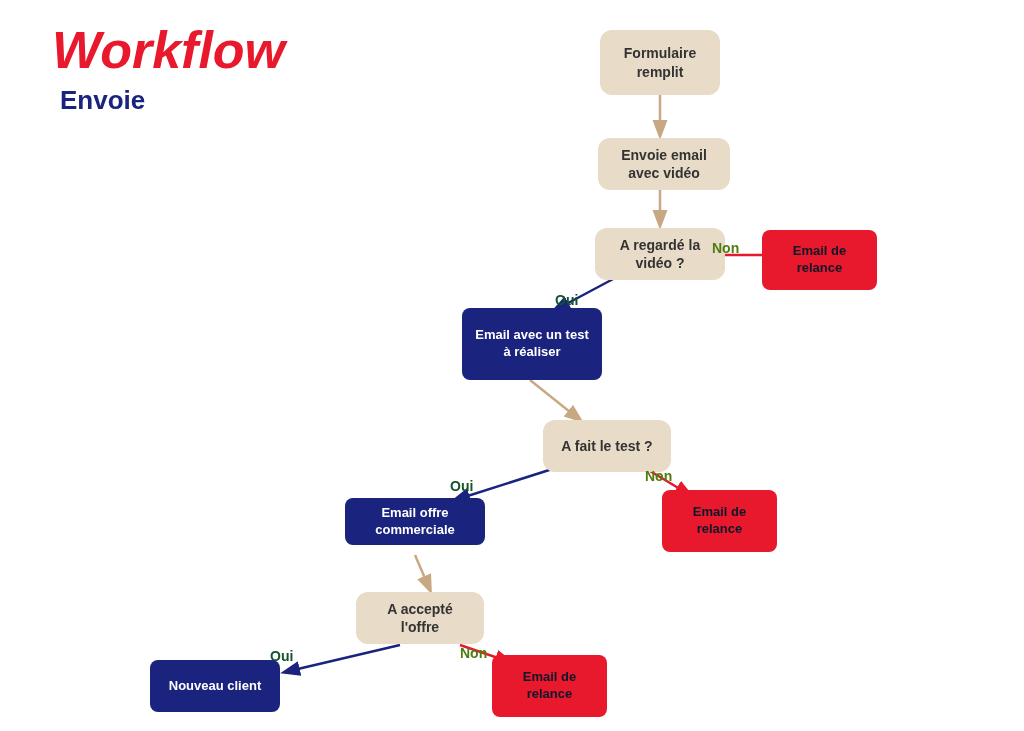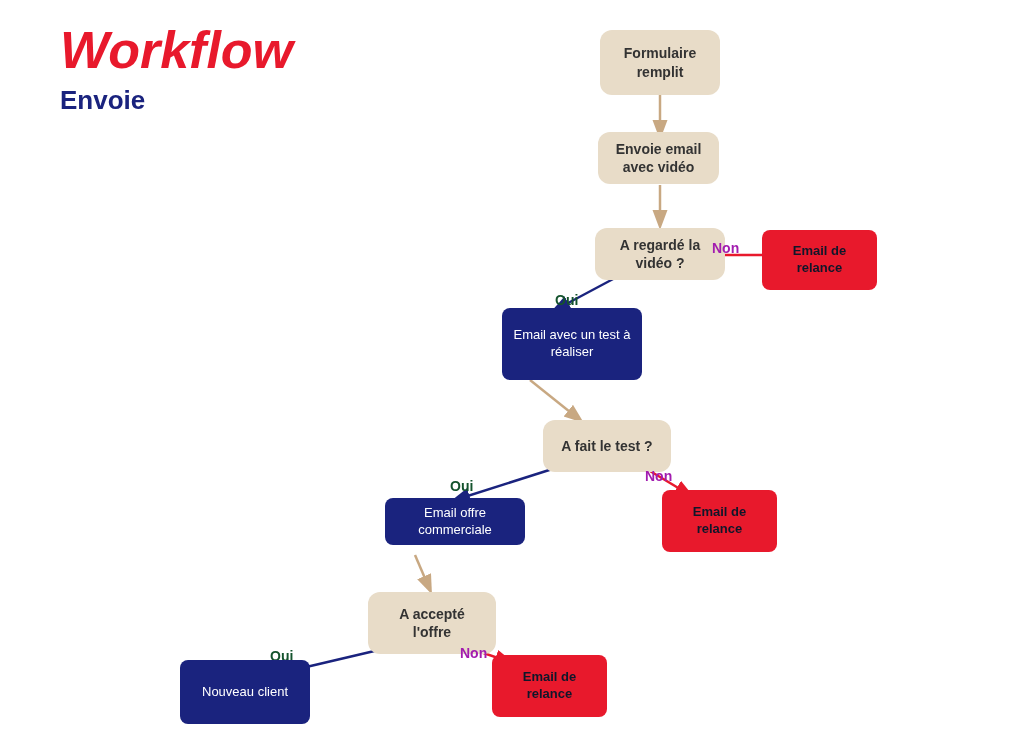--- a/index.html
+++ b/index.html
@@ -8,21 +8,21 @@
       font-family: Arial, sans-serif;
       width: 1024px;
       height: 731px;
       overflow: hidden;
       position: relative;
     }
 
     .title {
       position: absolute;
       top: 20px;
-      left: 60px;
+      left: 52px;
       font-size: 52px;
       font-weight: 900;
       color: #e8192c;
       font-style: italic;
     }
 
     .subtitle {
       position: absolute;
       top: 85px;
       left: 60px;
@@ -49,43 +49,42 @@
       color: #333;
       font-size: 14px;
       font-weight: 600;
     }
 
     .node-navy {
       background: #1a237e;
       border-radius: 8px;
       color: #fff;
       font-size: 13px;
-      font-weight: 400;
-      margin-left: 40px;
+      font-weight: 700;
     }
 
     .node-red {
       background: #e8192c;
       border-radius: 8px;
       color: #0f172a;
       font-size: 13px;
       font-weight: 700;
     }
 
     
     .label-oui {
       position: absolute;
       color: #14532d;
       font-weight: 700;
       font-size: 14px;
     }
 
     .label-non {
       position: absolute;
-      color: #a21caf;
+      color: #4d7c0f;
       font-weight: 700;
       font-size: 14px;
     }
 
     svg.arrows {
       position: absolute;
       top: 0;
       left: 0;
       width: 1024px;
       height: 731px;
@@ -127,21 +126,21 @@
   <line x1="400" y1="645" x2="285" y2="672" stroke="#1a237e" stroke-width="2.5" marker-end="url(#arrow-navy)"></line>
 
   <line x1="460" y1="645" x2="510" y2="662" stroke="#e8192c" stroke-width="2.5" marker-end="url(#arrow-red)"></line>
 </svg>
 
 <div class="node node-beige" style="left:600px; top:30px; width:120px; height:65px; padding:4px;">
   <span>Formulaire
 remplit</span>
 </div>
 
-<div class="node node-beige" style="left:598px; top:132px; width:121px; height:52px; padding:6px;">
+<div class="node node-beige" style="left:598px; top:138px; width:132px; height:52px; padding:6px;">
   <span>Envoie email
 avec vidéo</span>
 </div>
 
 <div class="node node-beige" style="left:595px; top:228px; width:130px; height:52px; padding:6px;">
   <span>A regardé la
 vidéo ?</span>
 </div>
 
 <div class="label-oui" style="left:555px; top:292px;">
@@ -177,34 +176,34 @@
 <div class="node node-navy" style="left:345px; top:498px; width:140px; height:47px; padding:8px;">
   <span>Email offre
 commerciale</span>
 </div>
 
 <div class="node node-red" style="left:662px; top:490px; width:115px; height:62px; padding:8px;">
   <span>Email de
 relance</span>
 </div>
 
-<div class="node node-beige" style="left:368px; top:592px; width:128px; height:62px; padding:12px;">
+<div class="node node-beige" style="left:356px; top:592px; width:128px; height:52px; padding:12px;">
   <span>A accepté
 l'offre</span>
 </div>
 
 <div class="label-oui" style="left:270px; top:648px;">
   <span>Oui</span>
 </div>
 
 <div class="label-non" style="left:460px; top:645px;">
   <span>Non</span>
 </div>
 
-<div class="node node-navy" style="left:140px; top:660px; width:130px; height:64px; padding:8px;">
+<div class="node node-navy" style="left:150px; top:660px; width:130px; height:52px; padding:8px;">
   <span>Nouveau client</span>
 </div>
 
 <div class="node node-red" style="left:492px; top:655px; width:115px; height:62px; padding:8px;">
   <span>Email de
 relance</span>
 </div>
 
 <div class="title">
   <span>Workflow</span>

